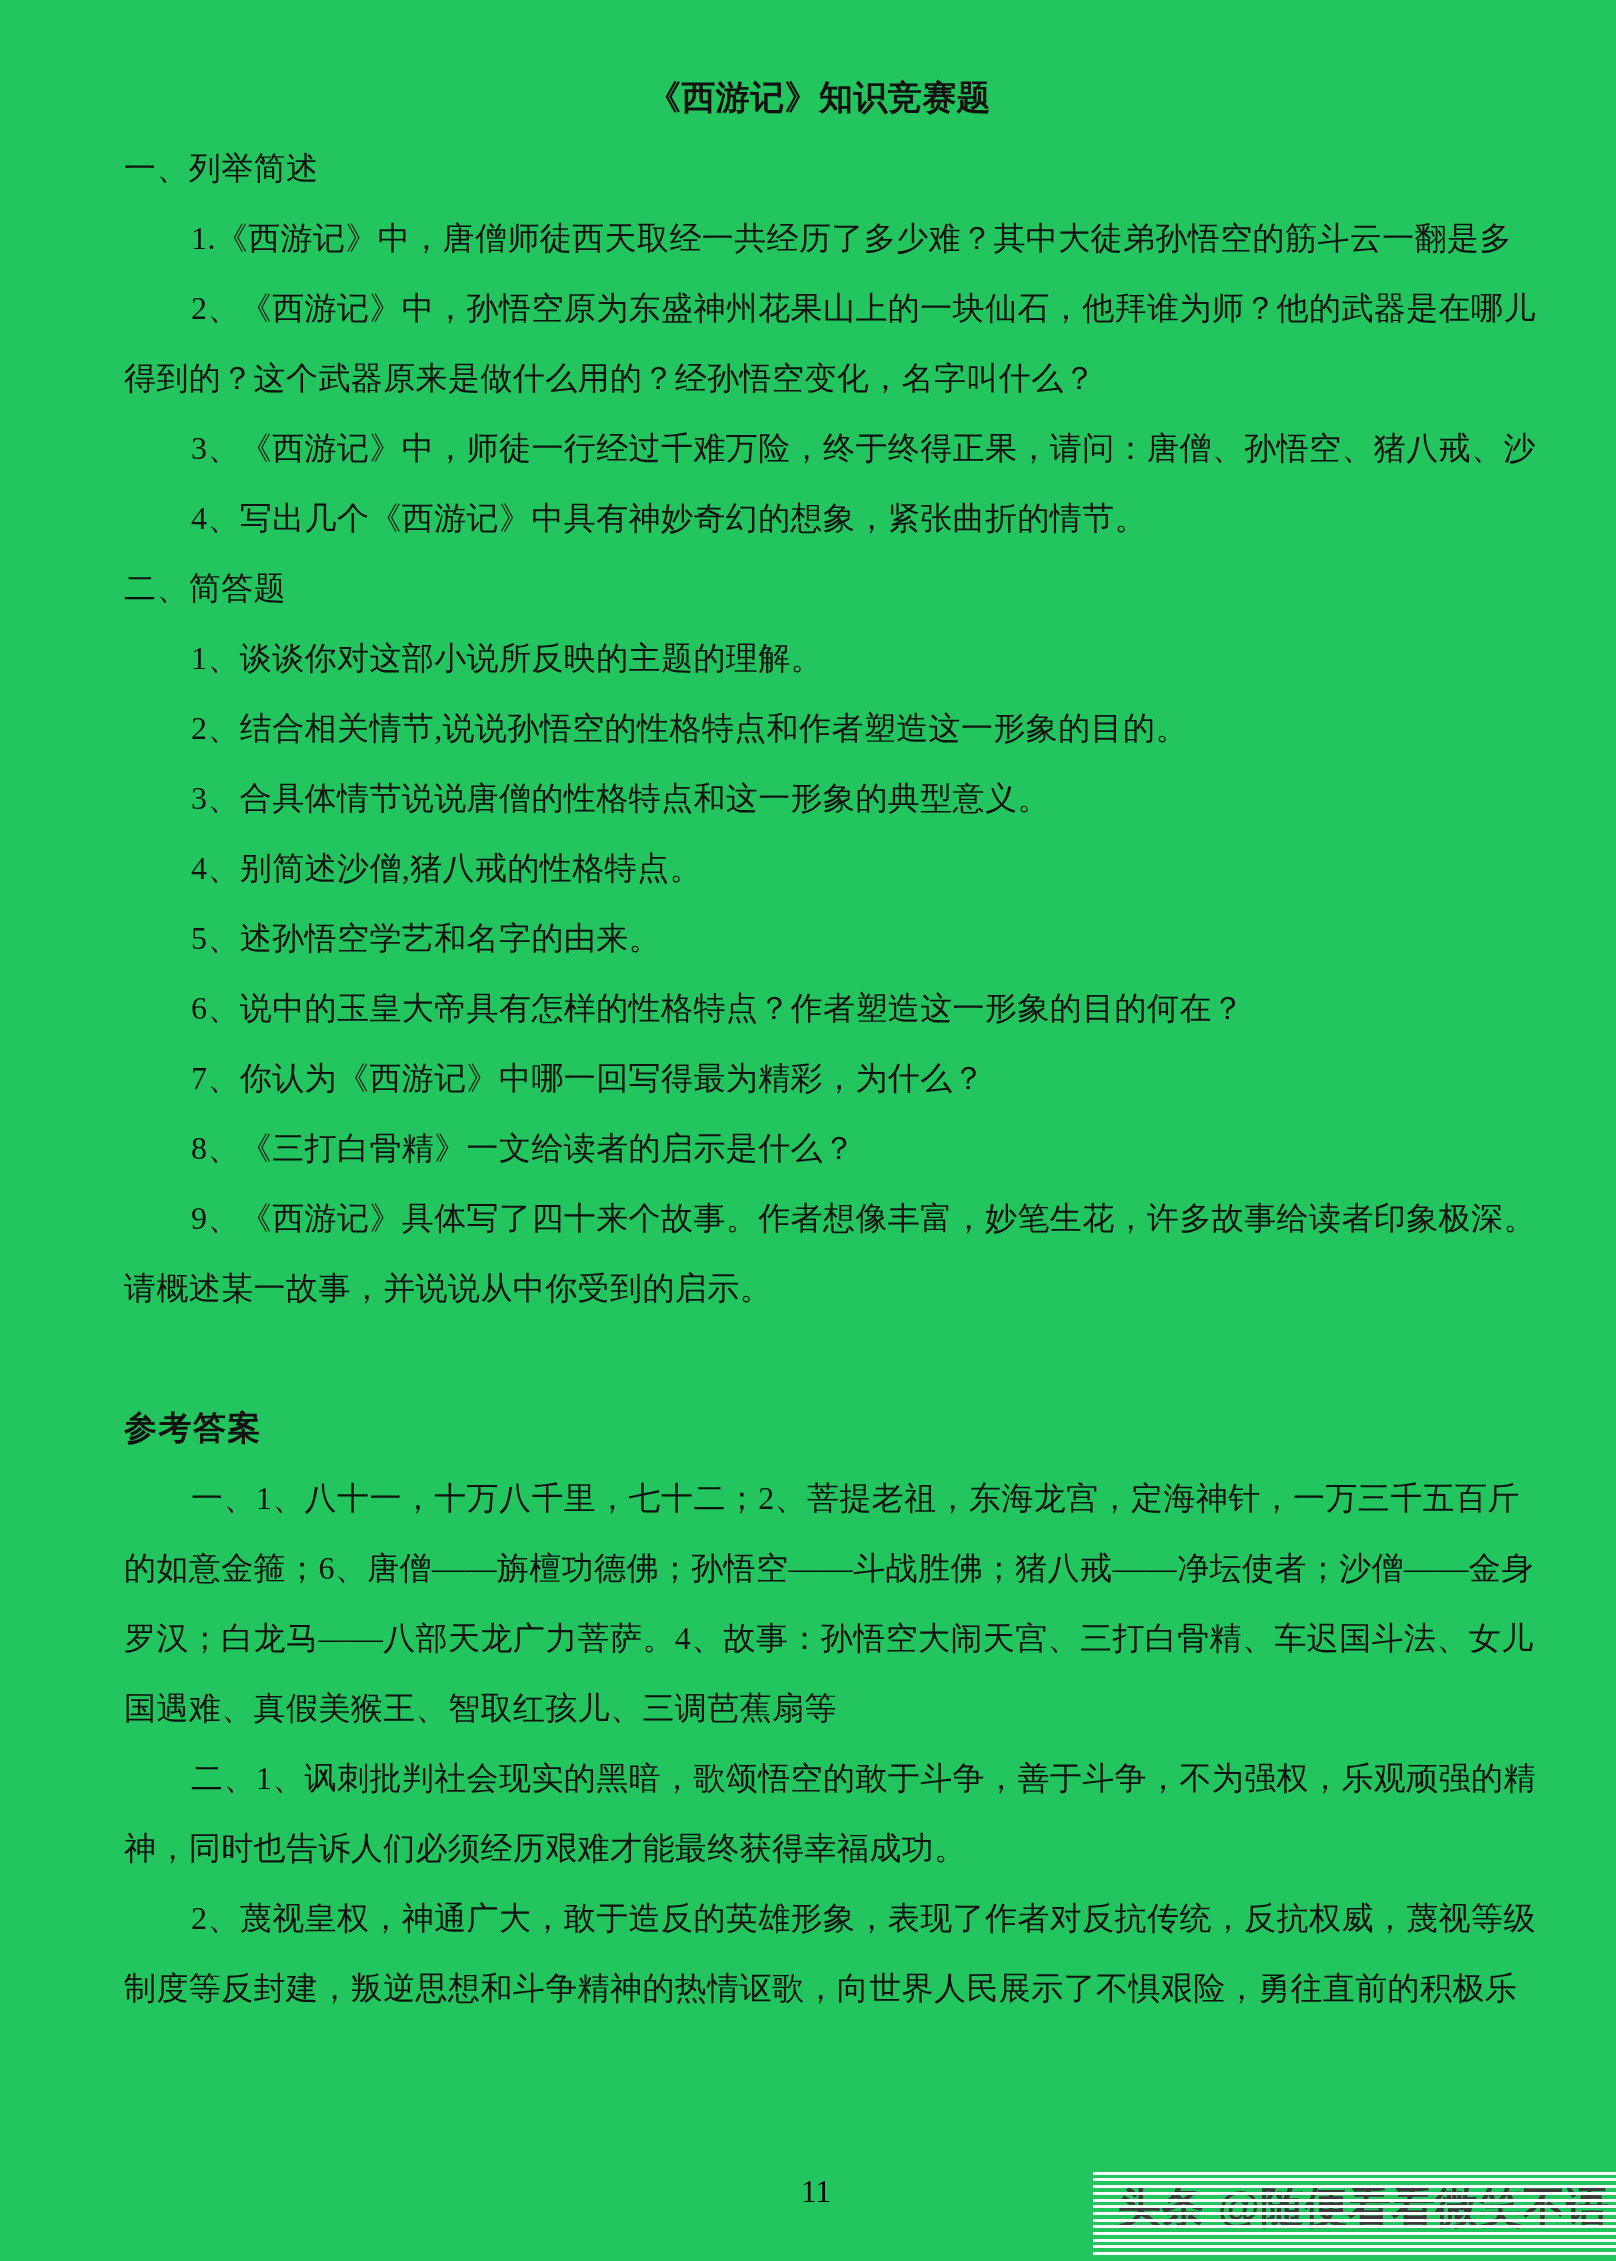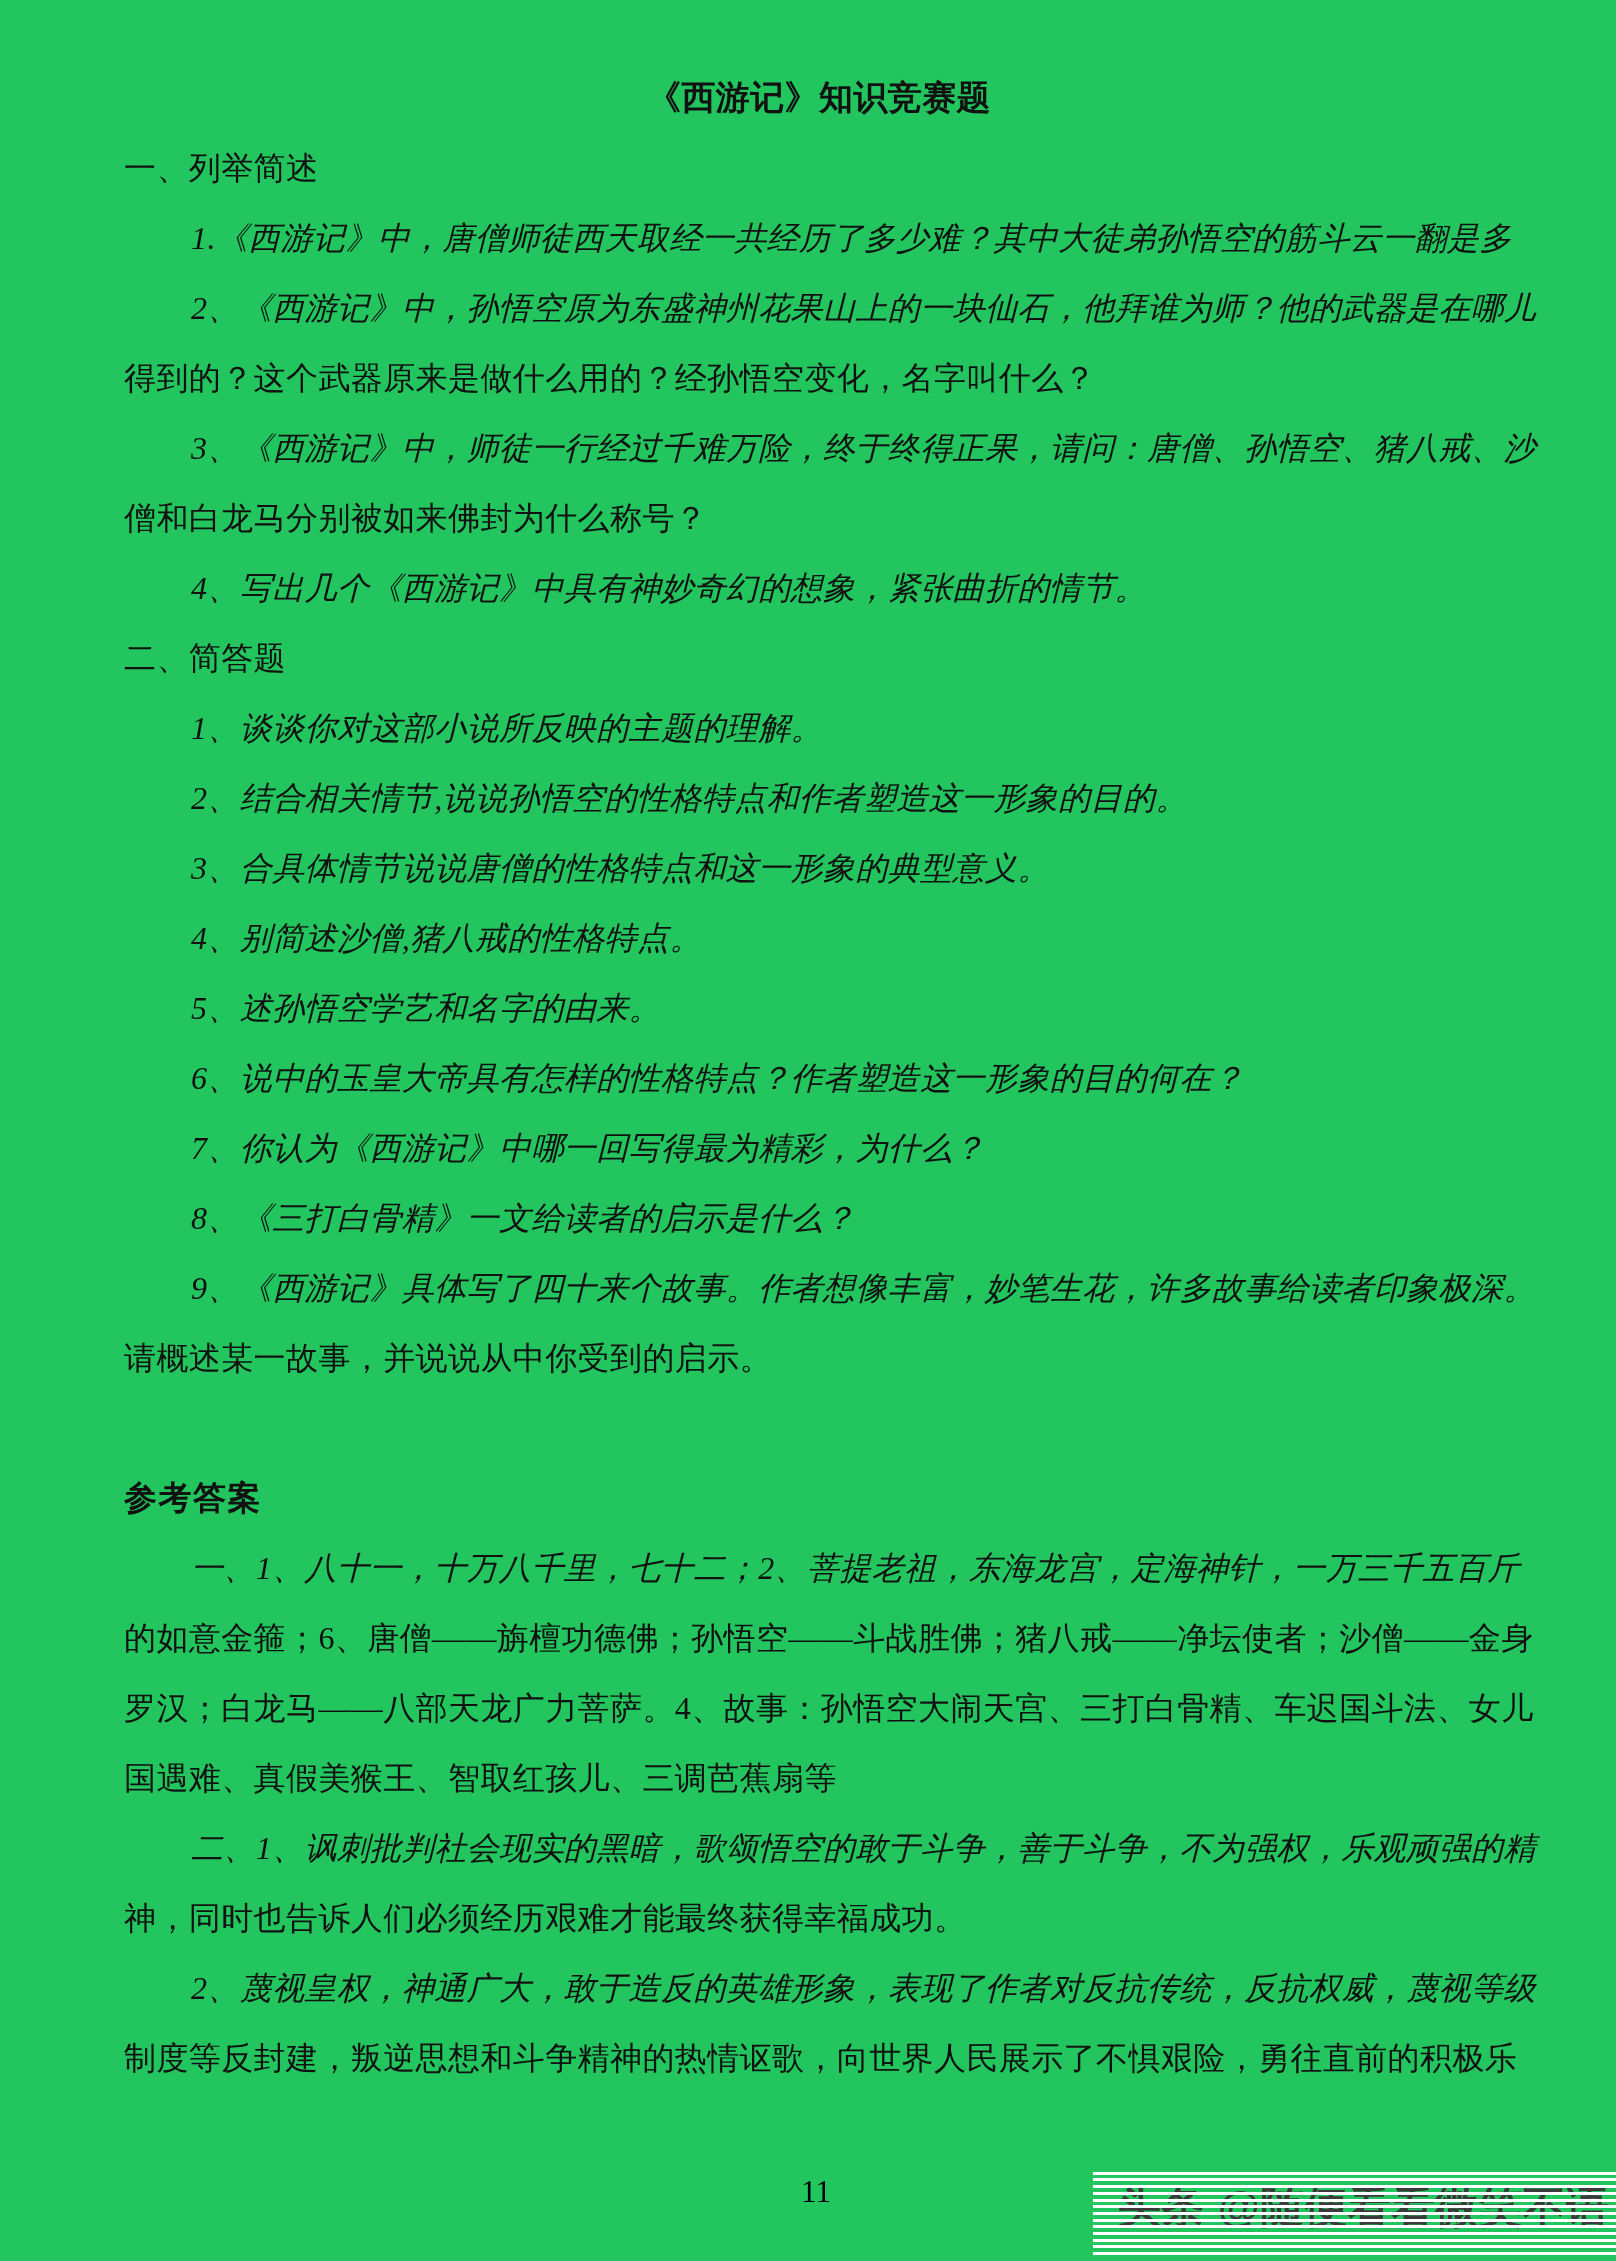--- a/index.html
+++ b/index.html
@@ -19,21 +19,21 @@
     left: 124px;
     width: 1390px;
   }
   .line {
     height: 70px;
     line-height: 70px;
     font-size: 32px;
     white-space: nowrap;
     letter-spacing: 0.4px;
   }
-  .indent { padding-left: 67px; font-style: italic; }
+  .indent { padding-left: 67px; }
   .doc-title {
     text-align: center;
     font-weight: bold;
     font-size: 34px;
     padding-left: 0;
   }
   .answers-heading {
     font-weight: bold;
     font-family: Liberation Sans, sans-serif;
     font-size: 33px;
@@ -82,21 +82,20 @@
     <div class="line doc-title">《西游记》知识竞赛题</div>
 
     <div class="line">一、列举简述</div>
 
     <div class="line indent">1.《西游记》中，唐僧师徒西天取经一共经历了多少难？其中大徒弟孙悟空的筋斗云一翻是多</div>
 
     <div class="line indent">2、《西游记》中，孙悟空原为东盛神州花果山上的一块仙石，他拜谁为师？他的武器是在哪儿</div>
     <div class="line">得到的？这个武器原来是做什么用的？经孙悟空变化，名字叫什么？</div>
 
     <div class="line indent">3、《西游记》中，师徒一行经过千难万险，终于终得正果，请问：唐僧、孙悟空、猪八戒、沙</div>
-    <div class="line">僧和白龙马分别被如来佛封为什么称号？</div>
 
     <div class="line indent">4、写出几个《西游记》中具有神妙奇幻的想象，紧张曲折的情节。</div>
 
     <div class="line">二、简答题</div>
 
     <div class="line indent">1、谈谈你对这部小说所反映的主题的理解。</div>
     <div class="line indent">2、结合相关情节,说说孙悟空的性格特点和作者塑造这一形象的目的。</div>
     <div class="line indent">3、合具体情节说说唐僧的性格特点和这一形象的典型意义。</div>
     <div class="line indent">4、别简述沙僧,猪八戒的性格特点。</div>
     <div class="line indent">5、述孙悟空学艺和名字的由来。</div>

